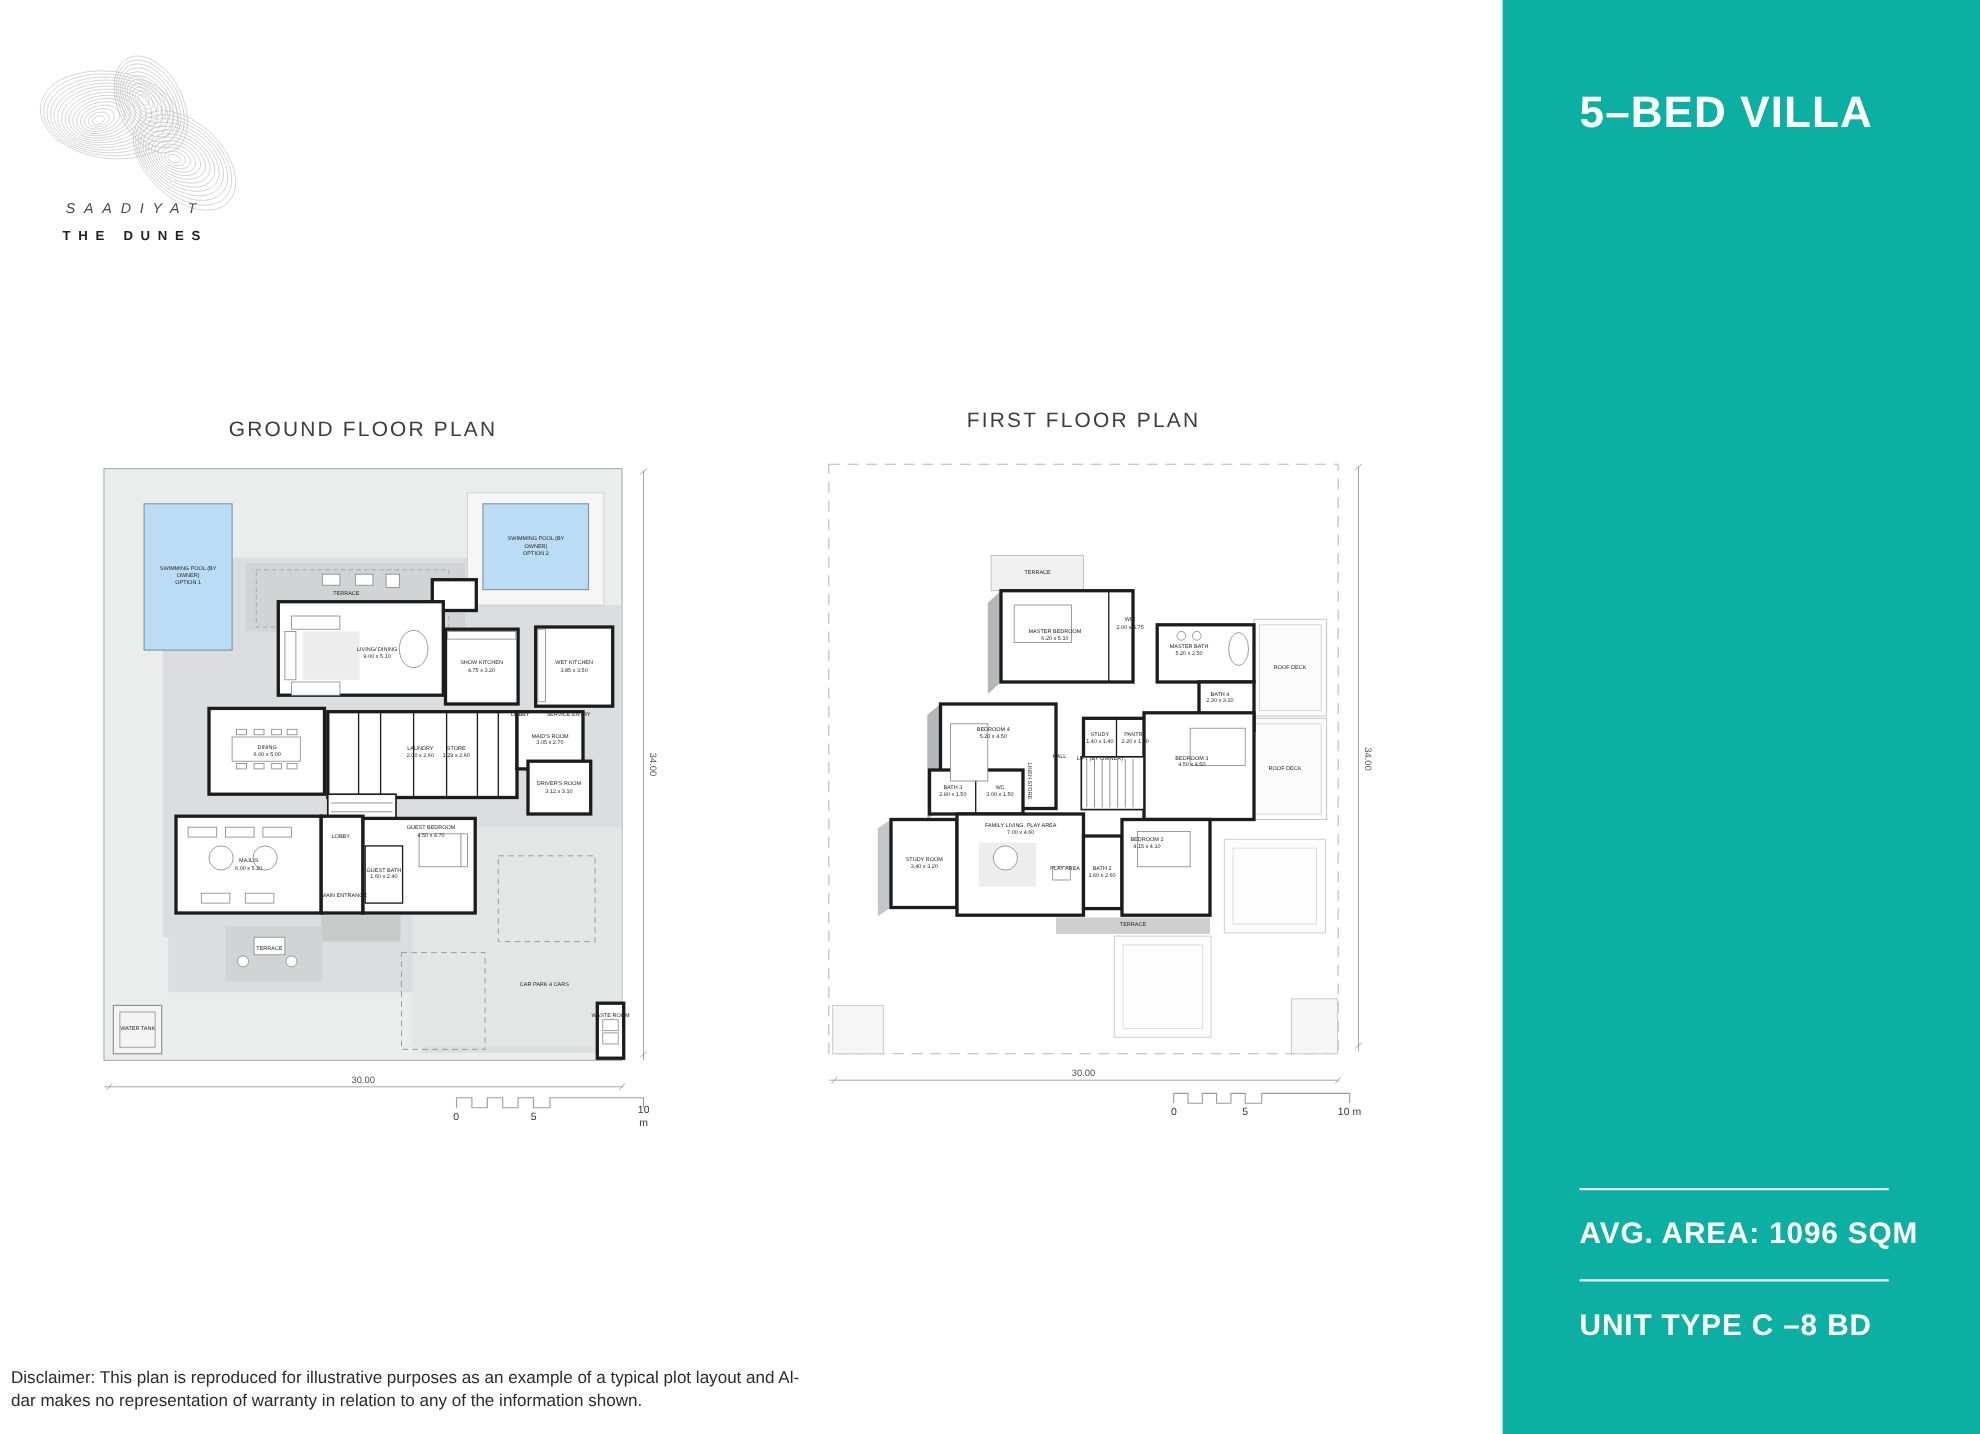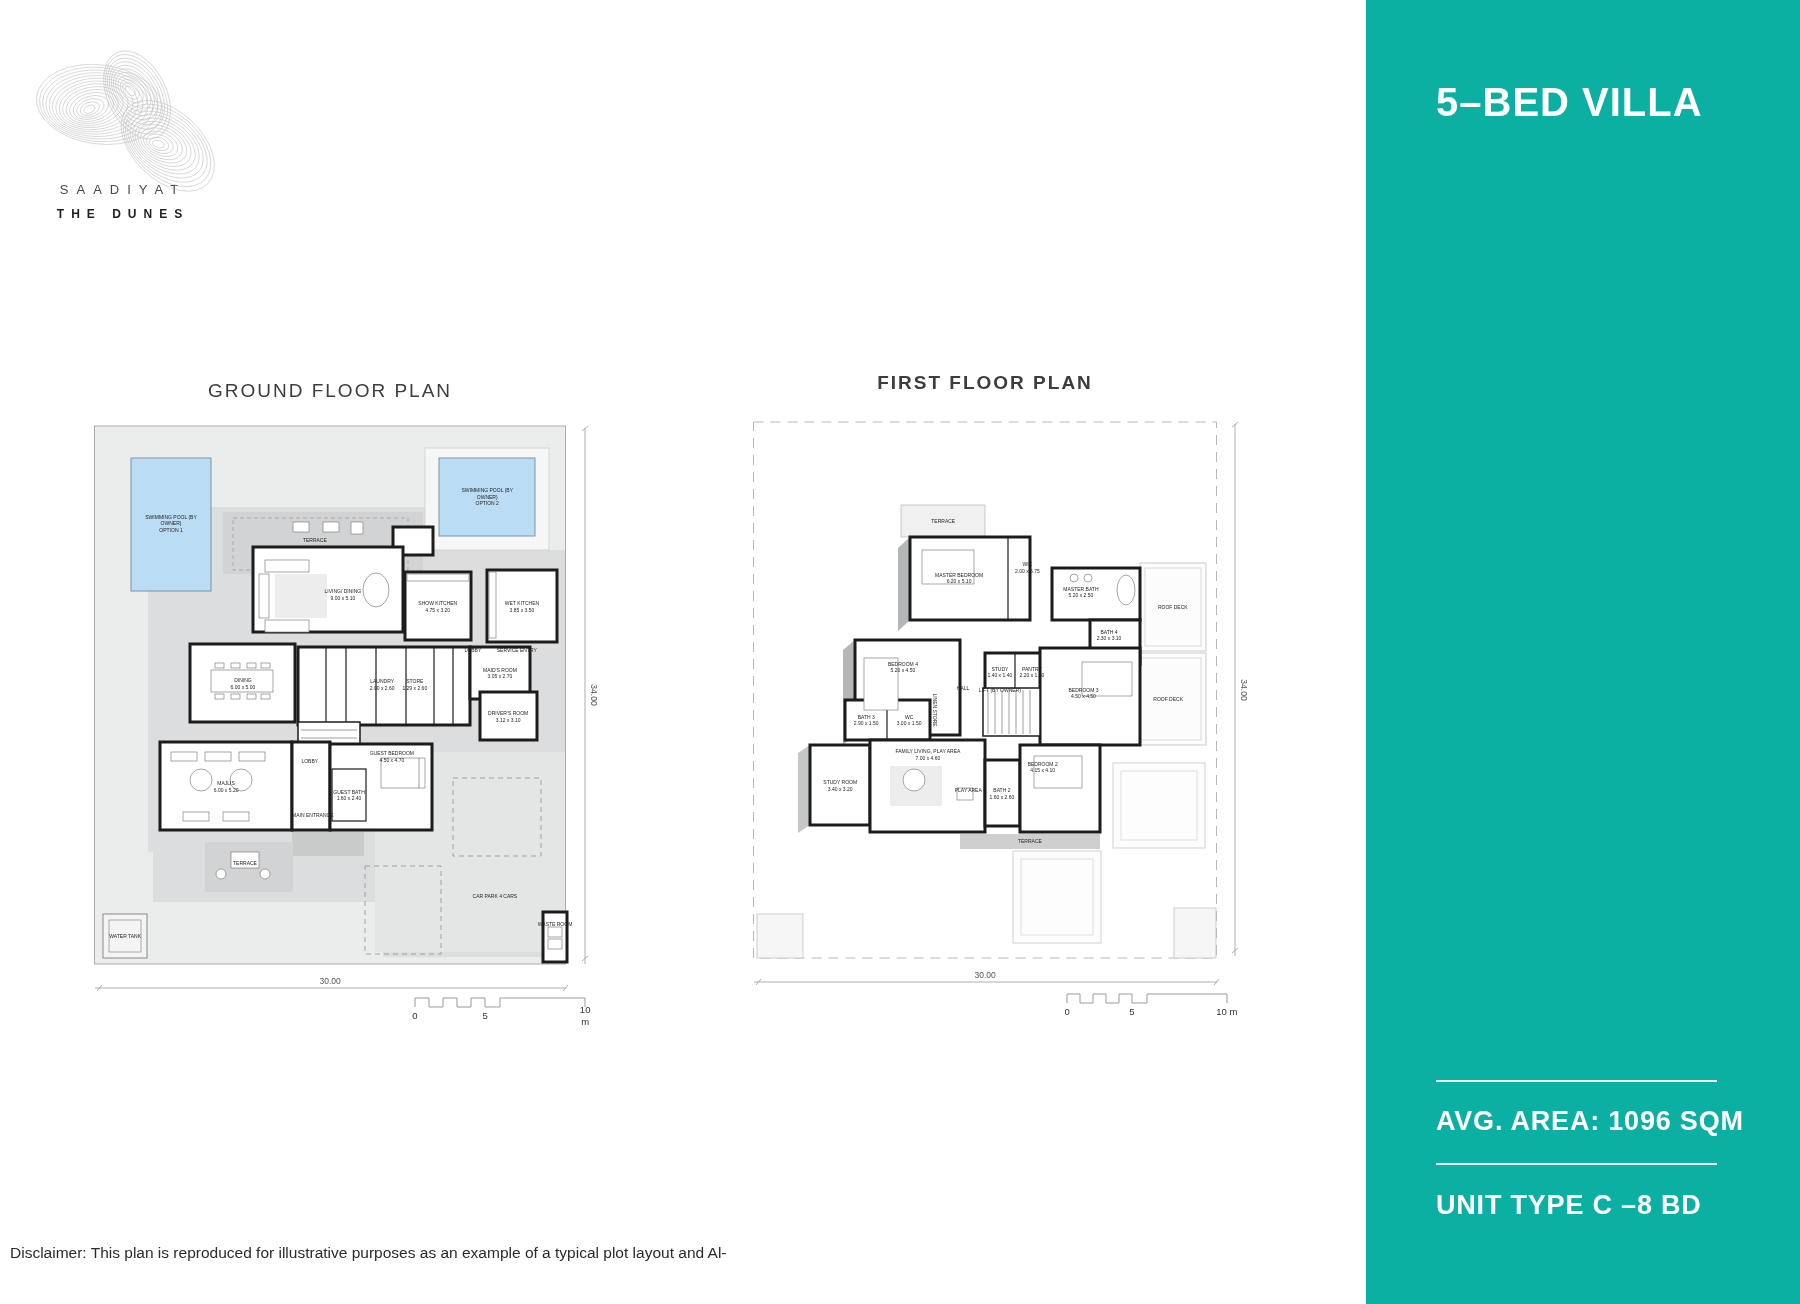--- a/index.html
+++ b/index.html
@@ -3,36 +3,36 @@
 <meta charset="utf-8">
 <style>
   html,body{margin:0;padding:0;}
   body{
     width:1800px;height:1304px;position:relative;background:#ffffff;
     font-family:"Liberation Sans", sans-serif;overflow:hidden;
   }
   
   .logo{position:absolute;left:8px;top:26px;width:230px;text-align:center;color:#3a3a3a;}
   .logo svg{display:block;margin:0 auto;}
-  .logo .l1{font-size:13px;letter-spacing:8px;color:#4a4a4a;margin-top:-54px;}
+  .logo .l1{font-size:13px;letter-spacing:8px;color:#4a4a4a;margin-top:-54px;font-style:italic;}
   .logo .l2{font-size:37px;letter-spacing:10px;color:#2f2f2f;font-weight:400;margin-top:2px;margin-left:6px;}
   .logo .l3{font-size:12px;letter-spacing:7px;color:#1f1f1f;font-weight:bold;margin-top:10px;}
   
   .sidebar{position:absolute;top:0;right:0;bottom:0;width:434px;background:#0cb0a3;}
   .sidebar .vtitle{position:absolute;left:70px;top:80px;font-size:40px;font-weight:bold;color:#fff;letter-spacing:1px;}
   .sb-line{position:absolute;left:70px;width:281px;height:2px;background:rgba(255,255,255,.95);}
   .sb-line.one{top:1080px;}
   .sb-line.two{top:1163px;}
   .sb-info{position:absolute;left:70px;color:#fff;font-size:27px;letter-spacing:.8px;font-weight:700;}
   .sb-info.area{top:1106px;}
   .sb-info.unit{top:1190px;}
   
   .plan-title{position:absolute;width:360px;text-align:center;font-size:19px;letter-spacing:2px;color:#3d3d3d;}
   .plan-title.g{left:150px;top:380px;}
-  .plan-title.f{left:805px;top:372px;font-weight:bold;}
+  .plan-title.f{left:805px;top:372px;}
   
   .plan{position:absolute;width:510px;height:610px;}
   .plan.g{left:93px;top:422px;}
   .plan.f{left:752px;top:418px;}
   .plan svg{position:absolute;left:0;top:0;}
   .plan .plan-labels{position:absolute;left:0;top:0;width:100%;height:100%;}
   .plan-label{
     position:absolute;transform:translate(-50%,-50%);
     font-size:5px;line-height:1.3;color:#1f1f1f;text-align:center;white-space:pre-line;
   }
@@ -353,13 +353,14 @@
       <span class="plan-label dim" style="left: 45.7%; top: 91.5%;">30.00</span>
       <span class="plan-label dim" style="left: 96.3%; top: 44.6%; transform: translate(-50%, -50%) rotate(90deg);">34.00</span>
       <span class="plan-label scale" style="left: 61.8%; top: 97.4%;">0</span>
       <span class="plan-label scale" style="left: 74.5%; top: 97.4%;">5</span>
       <span class="plan-label scale" style="left: 93.1%; top: 97.4%;">10 m</span>
     </div>
 </div>
 
 <div class="disclaimer">
   <span style="display:block">Disclaimer: This plan is reproduced for illustrative purposes as an example of a typical plot layout and Al-</span>
+  <span style="display:block">dar makes no representation of warranty in relation to any of the information shown.</span>
 </div>
 
 </body></html>

